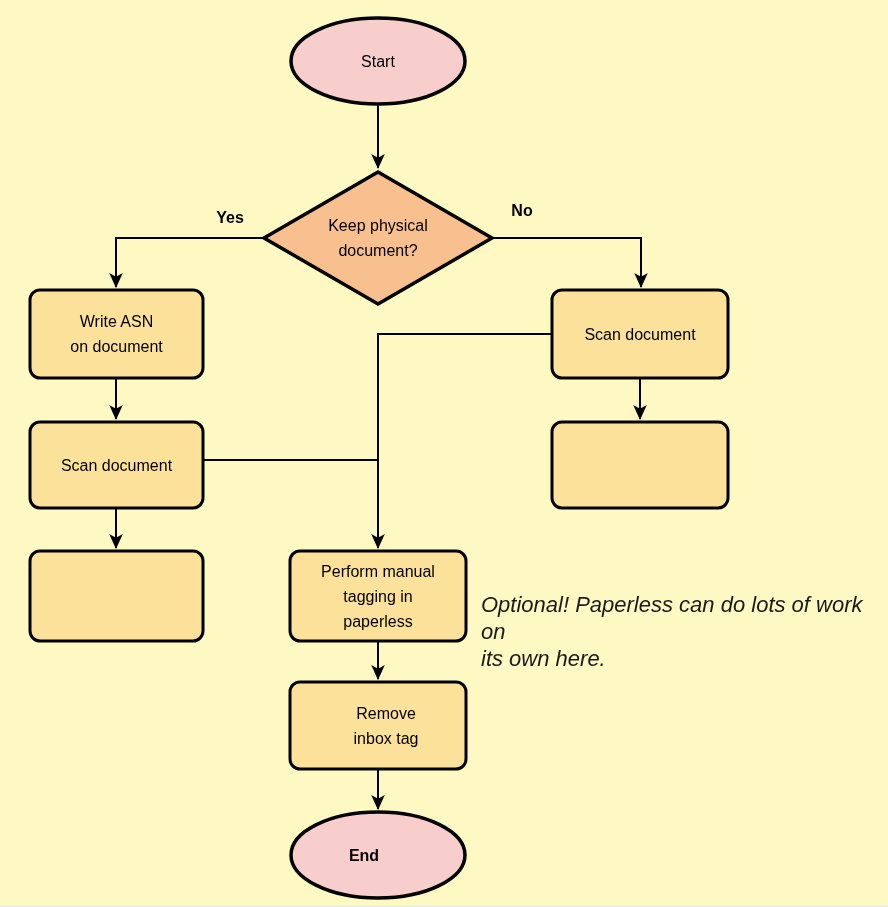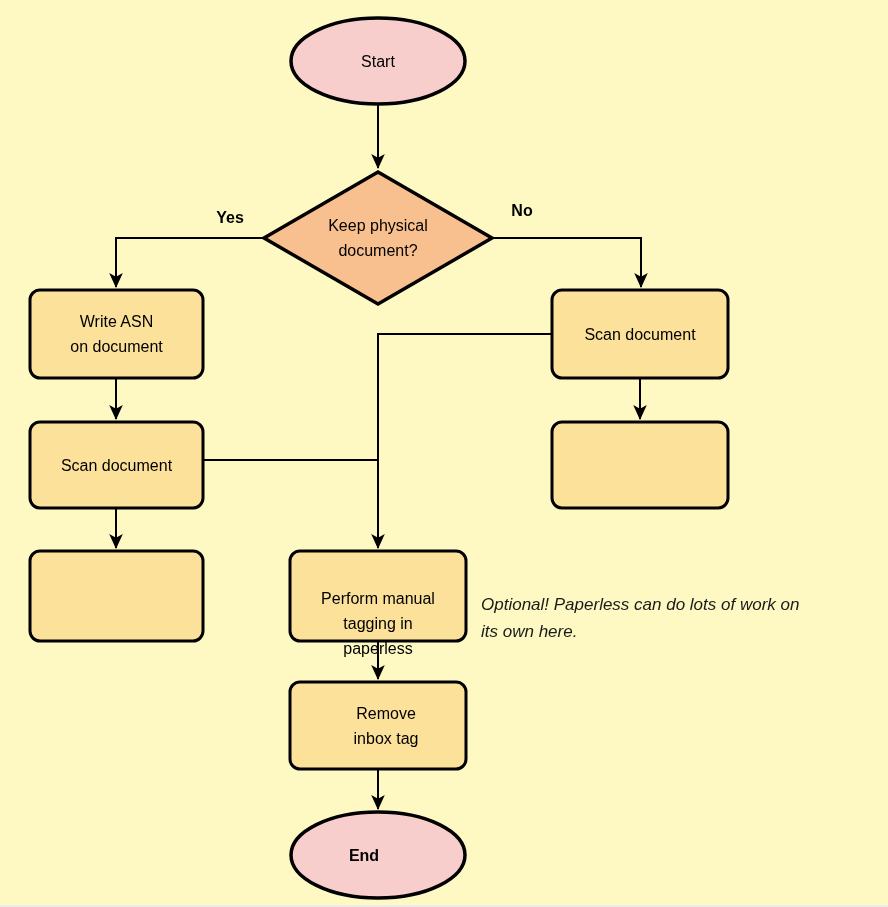--- a/index.html
+++ b/index.html
@@ -36,21 +36,21 @@
     font-size: 16px;
     line-height: 22px;
     color: #000000;
     font-weight: bold;
   }
   .side-note {
     position: absolute;
     left: 481px;
     top: 591px;
     width: 404px;
-    font-size: 17px;
+    font-size: 22px;
     line-height: 27px;
     font-style: italic;
     color: #1a1a1a;
     white-space: pre-line;
     text-align: left;
   }
   .bottom-rule {
     position: absolute;
     left: 0; right: 0; bottom: 0;
     height: 2px;
@@ -91,21 +91,21 @@
     <ellipse class="shape ellipse-shape" cx="378" cy="855" rx="87" ry="43" fill="#F7CECC"></ellipse>
   </svg>
 
   <div class="node-label" style="left:290px; top:18px;  width:176px; height:86px;">Start</div>
   <div class="node-label" style="left:30px;  top:290px; width:173px; height:88px;">Write ASN
 on document</div>
   <div class="node-label" style="left:288px; top:172px; width:180px; height:132px;">Keep physical
 document?</div>
   <div class="node-label" style="left:30px;  top:422px; width:173px; height:86px;">Scan document</div>
   <div class="node-label" style="left:552px; top:290px; width:176px; height:88px;">Scan document</div>
-  <div class="node-label" style="left:290px; top:551px; width:176px; height:90px;margin-top:27px;">Perform manual
+  <div class="node-label" style="left:290px; top:551px; width:176px; height:90px;">Perform manual
 tagging in
 paperless</div>
   <div class="node-label" style="left:290px; top:682px; width:176px; height:87px;padding-left:8px;">Remove
 inbox tag</div>
   <div class="node-label" style="left:276px; top:812px; width:176px; height:86px;font-weight:bold;">End</div>
 
   <div class="branch-label" style="left:200px; top:207px;">Yes</div>
   <div class="branch-label" style="left:492px; top:200px;">No</div>
 
   <div class="side-note" style="color: rgb(26, 26, 26);">Optional! Paperless can do lots of work on

